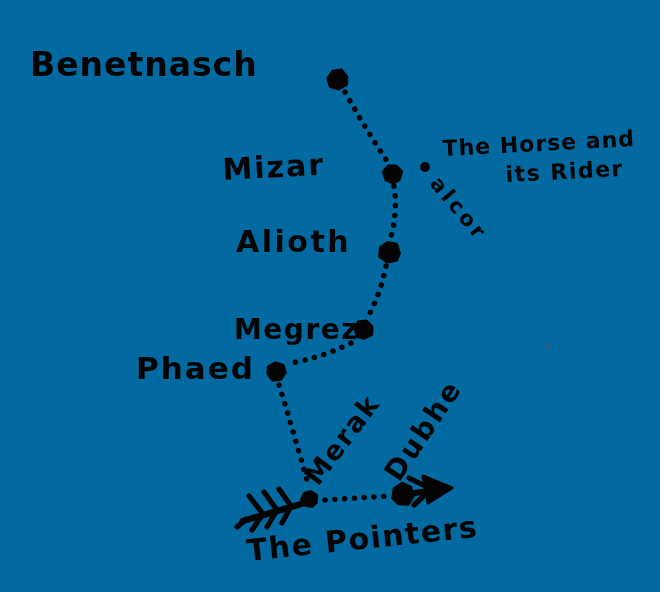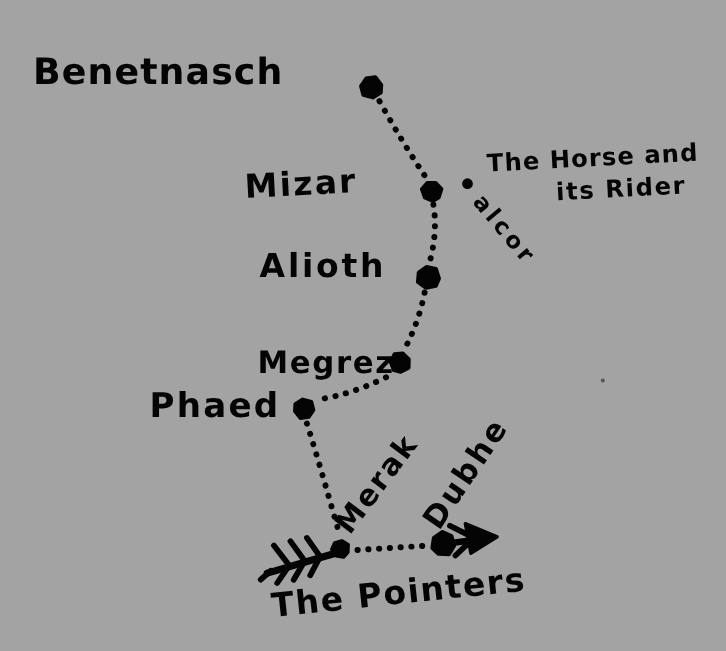--- a/index.html
+++ b/index.html
@@ -4,21 +4,21 @@
 <style>
   html, body {
     margin: 0;
     padding: 0;
     background: #ffffff;
   }
   .stage {
     position: relative;
     width: 660px;
     height: 592px;
-    background: #a3a3a3;
+    background: #0369a1;
     overflow: hidden;
   }
   svg { display: block; }
   .hand {
     font-family: "DejaVu Sans", sans-serif;
     font-weight: bold;
     fill: #040404;
   }
   .dotline {
     fill: none;

